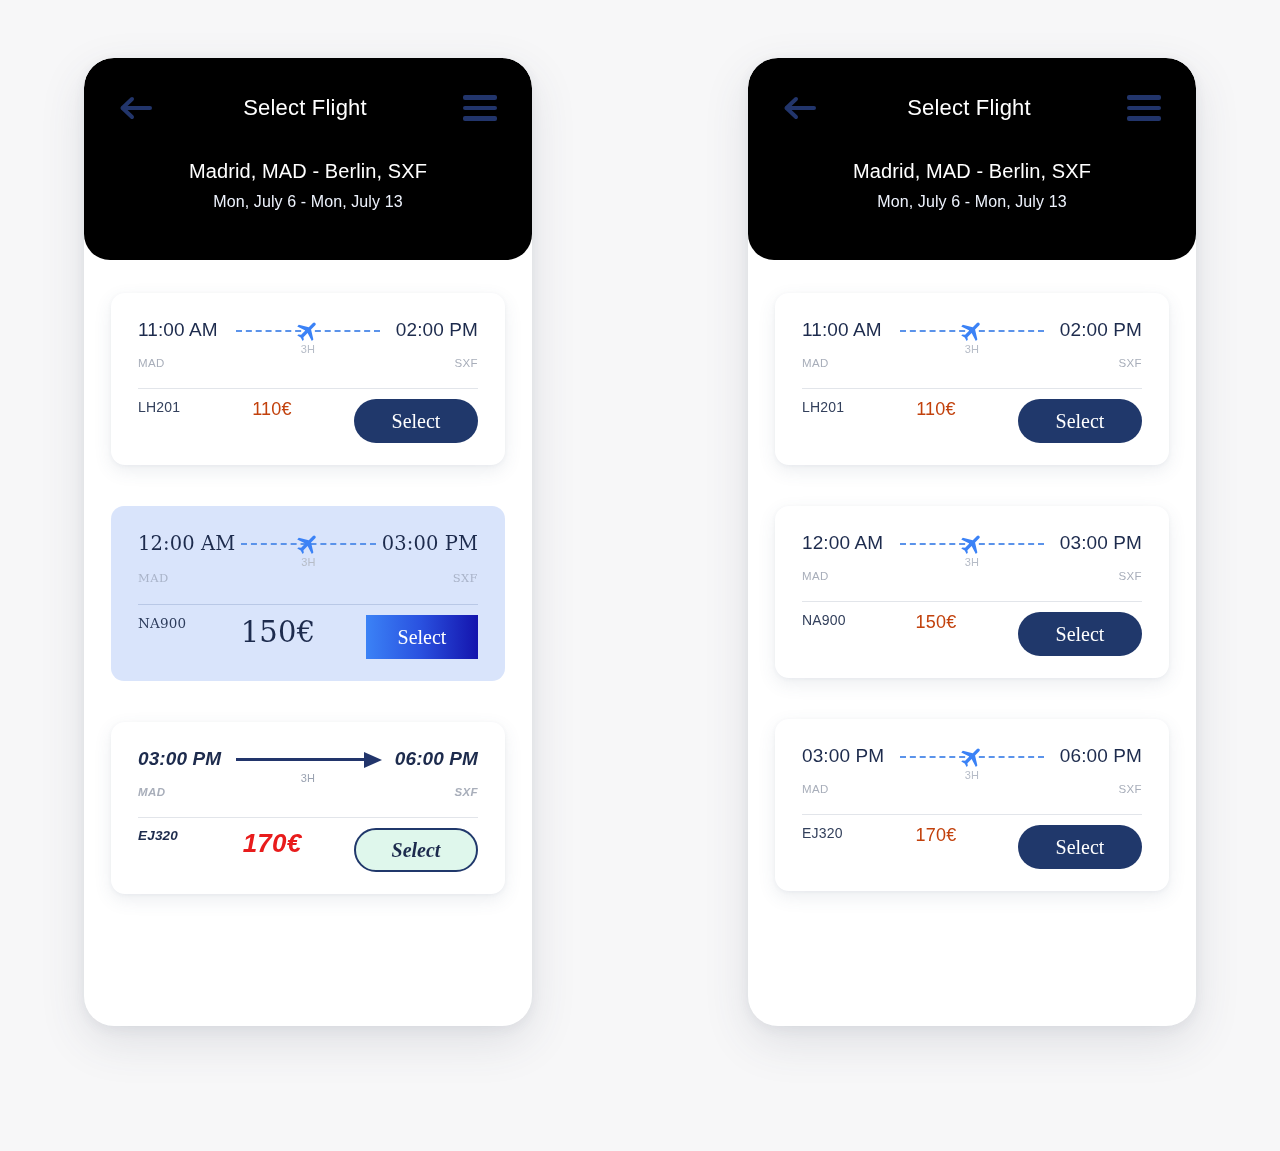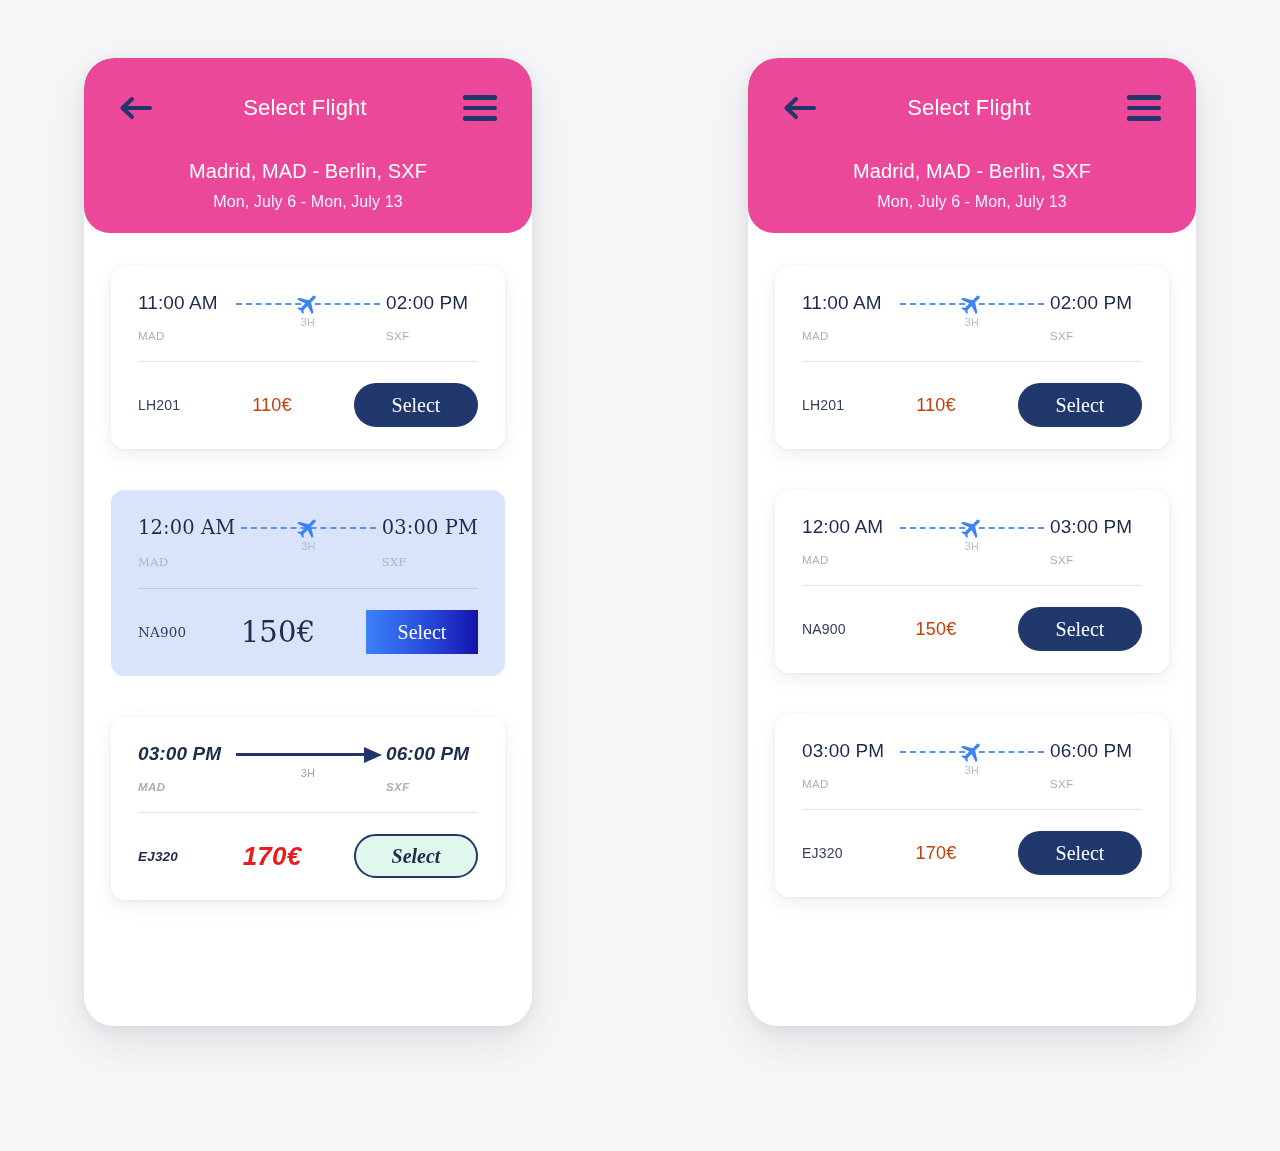--- a/index.html
+++ b/index.html
@@ -30,25 +30,25 @@
     border-radius: 30px;
     box-shadow: 0 16px 46px rgba(60, 70, 95, 0.13),
                 0 3px 12px rgba(60, 70, 95, 0.07);
     overflow: hidden;
     display: flex;
     flex-direction: column;
   }
 
   
   .header {
-    background: #ec4899;
+    background: #000000;
     border-radius: 30px 30px 26px 26px;
     padding: 30px 30px 26px 30px;
     flex: 0 0 auto;
-    height: 175px;
+    height: 202px;
   }
 
   .header-bar {
     display: flex;
     align-items: center;
     justify-content: space-between;
     height: 40px;
   }
 
   .hdr-icon {
@@ -111,21 +111,21 @@
                 0 1px 4px rgba(70, 85, 120, 0.06);
   }
 
   .trip {
     display: flex;
     align-items: flex-start;
     justify-content: space-between;
   }
 
   .endpoint { min-width: 92px; }
-  .endpoint.right { }
+  .endpoint.right { text-align: right; }
 
   .time {
     font-size: 19px;
     color: #1d2b4d;
     letter-spacing: 0.1px;
     white-space: nowrap;
   }
 
   .airport {
     font-size: 11.5px;
@@ -172,23 +172,22 @@
   }
 
   .divider {
     height: 1px;
     background: #e2e5ea;
     margin: 19px 0 0 0;
   }
 
   .bottom {
     display: flex;
-    align-items: center;
     justify-content: space-between;
-    margin-top: 21px;
+    margin-top: 10px;
   }
 
   .code {
     font-size: 14px;
     color: #33405c;
     letter-spacing: 0.2px;
     flex: 0 0 auto;
     min-width: 58px;
   }
 

